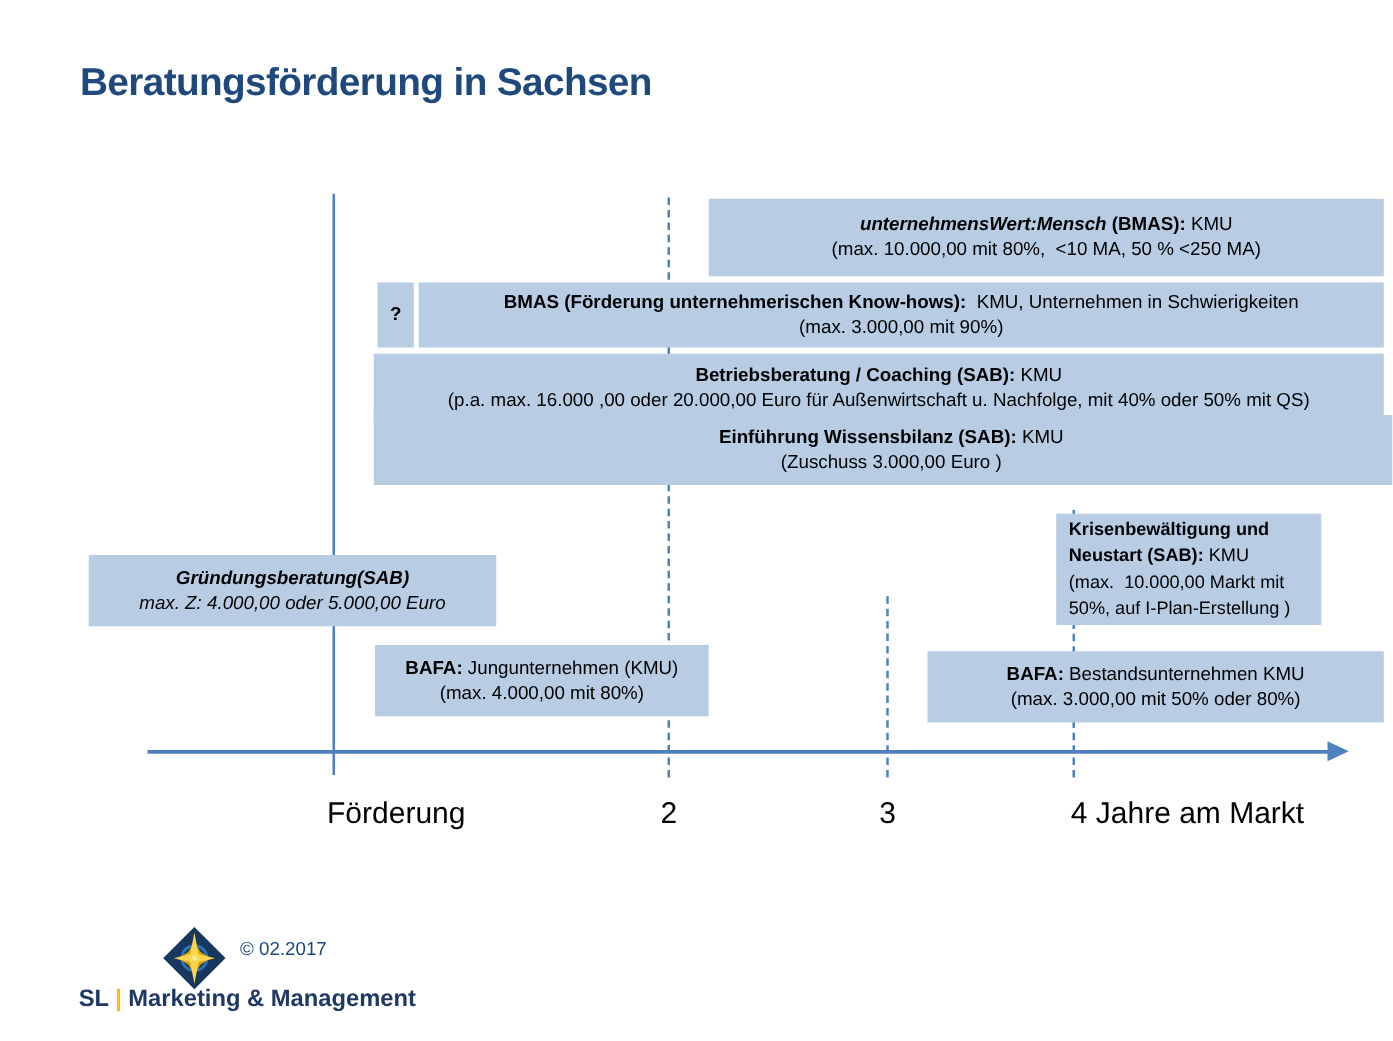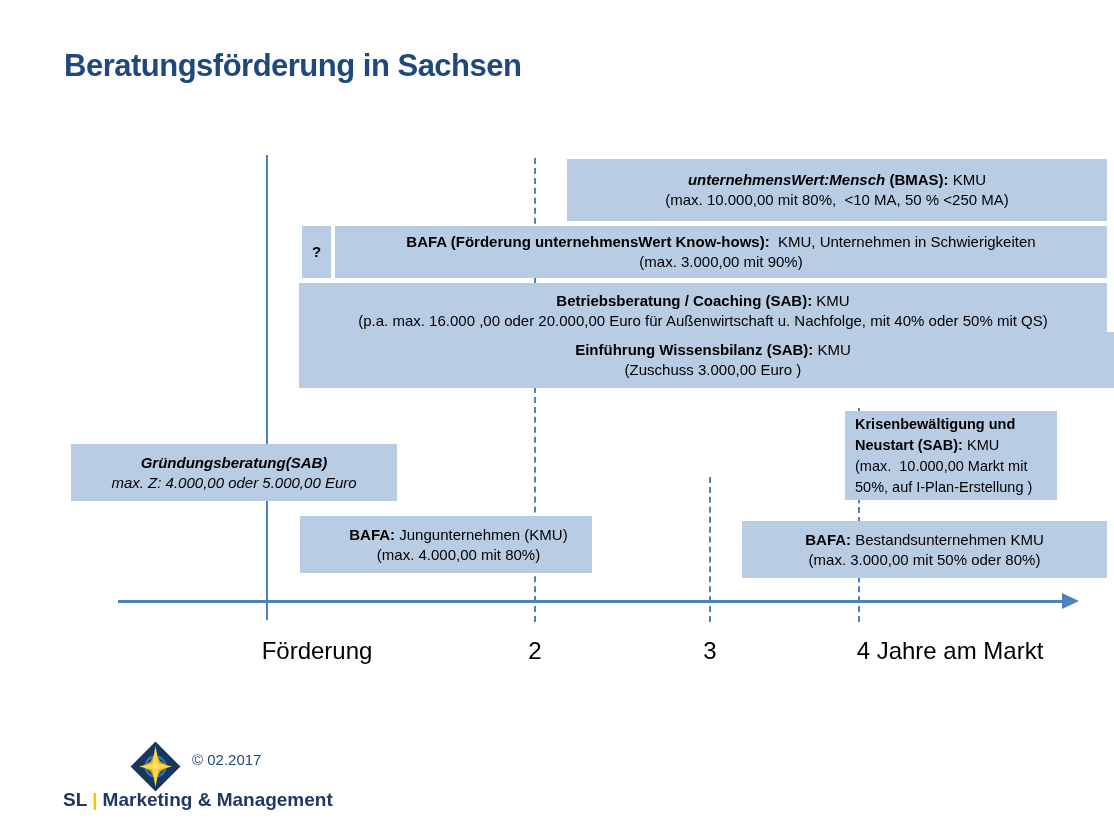--- a/index.html
+++ b/index.html
@@ -30,21 +30,21 @@
   }
   .box [data-bind]{white-space:pre-wrap;}
   .b-uwm{left:534px;top:159px;width:540px;height:62px;}
   .b-question{left:269px;top:226px;width:29px;height:52px;font-weight:bold;}
   .b-knowhow{left:302px;top:226px;width:772px;height:52px;}
   .b-betrieb{left:266px;top:283px;width:808px;height:55px;}
   .b-wissen{left:266px;top:332px;width:828px;height:56px;}
   .b-gruend{left:38px;top:444px;width:326px;height:57px;font-style:italic;}
   .b-krisen{left:812px;top:411px;width:212px;height:89px;align-items:flex-start;text-align:left;
             padding-left:10px;box-sizing:border-box;font-size:14.5px;line-height:21px;}
-  .b-jung{left:267px;top:516px;width:267px;height:57px;padding-left:25px;}
+  .b-jung{left:267px;top:516px;width:267px;height:57px;}
   .b-bestand{left:709px;top:521px;width:365px;height:57px;}
   .bold{font-weight:bold;}
   .bolditalic{font-weight:bold;font-style:italic;}
   
   .axis-label{position:absolute;top:637px;font-size:24px;color:#000;text-align:center;z-index:3;}
   .al-1{left:217px;width:200px;}
   .al-2{left:485px;width:100px;}
   .al-3{left:660px;width:100px;}
   .al-4{left:798px;width:304px;}
   
@@ -68,21 +68,21 @@
   <div class="box b-uwm">
     <div><span class="bolditalic" data-bind="boxes.unternehmenswert_mensch.title_bolditalic">unternehmensWert:Mensch</span><span class="bold" data-bind="boxes.unternehmenswert_mensch.title_bold"> (BMAS):</span><span data-bind="boxes.unternehmenswert_mensch.title_regular"> KMU</span></div>
     <div data-bind="boxes.unternehmenswert_mensch.line2">(max. 10.000,00 mit 80%,  &lt;10 MA, 50 % &lt;250 MA)</div>
   </div>
 
   <div class="box b-question">
     <div data-bind="boxes.question_marker.label">?</div>
   </div>
 
   <div class="box b-knowhow">
-    <div><span class="bold" data-bind="boxes.bafa_knowhow.title_bold">BAFA (Förderung unternehmensWert Know-hows):</span><span data-bind="boxes.bafa_knowhow.title_regular">  KMU, Unternehmen in Schwierigkeiten</span></div>
+    <div><span class="bold" data-bind="boxes.bafa_knowhow.title_bold">BMAS (Förderung unternehmerischen Know-hows):</span><span data-bind="boxes.bafa_knowhow.title_regular">  KMU, Unternehmen in Schwierigkeiten</span></div>
     <div data-bind="boxes.bafa_knowhow.line2">(max. 3.000,00 mit 90%)</div>
   </div>
 
   <div class="box b-betrieb">
     <div><span class="bold" data-bind="boxes.betriebsberatung.title_bold">Betriebsberatung / Coaching (SAB):</span><span data-bind="boxes.betriebsberatung.title_regular"> KMU</span></div>
     <div data-bind="boxes.betriebsberatung.line2">(p.a. max. 16.000 ,00 oder 20.000,00 Euro für Außenwirtschaft u. Nachfolge, mit 40% oder 50% mit QS)</div>
   </div>
 
   <div class="box b-wissen">
     <div><span class="bold" data-bind="boxes.wissensbilanz.title_bold">Einführung Wissensbilanz (SAB):</span><span data-bind="boxes.wissensbilanz.title_regular"> KMU</span></div>

